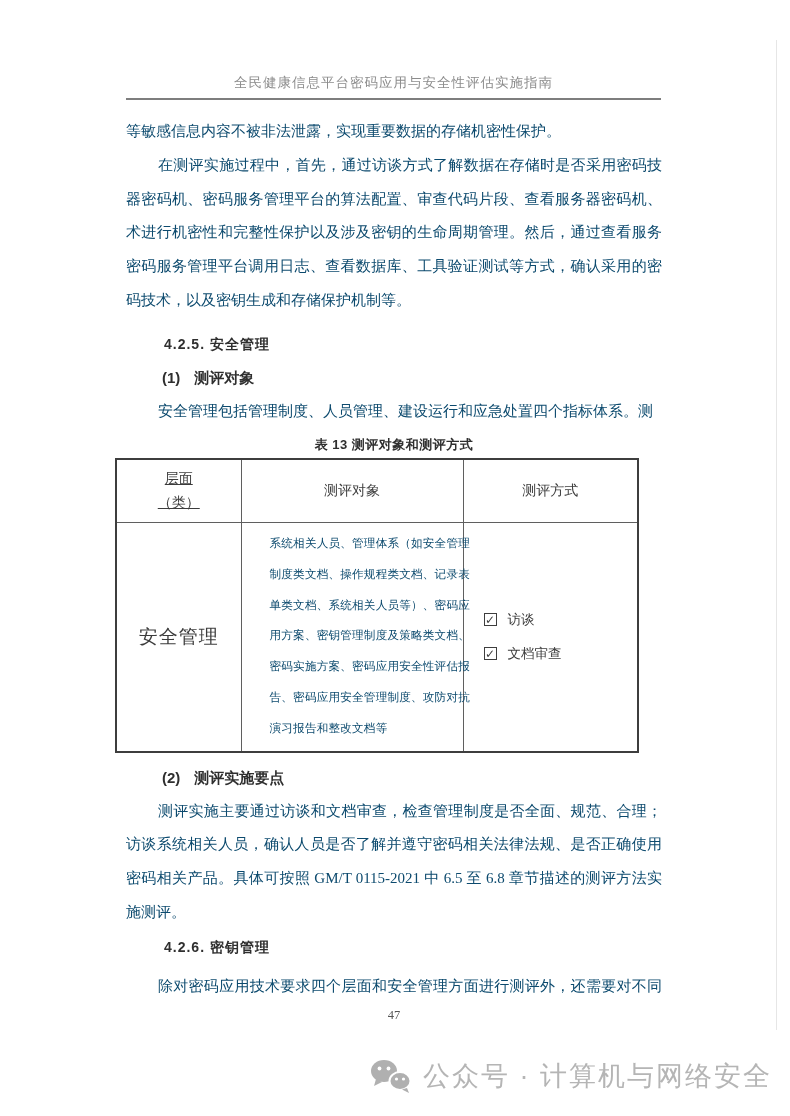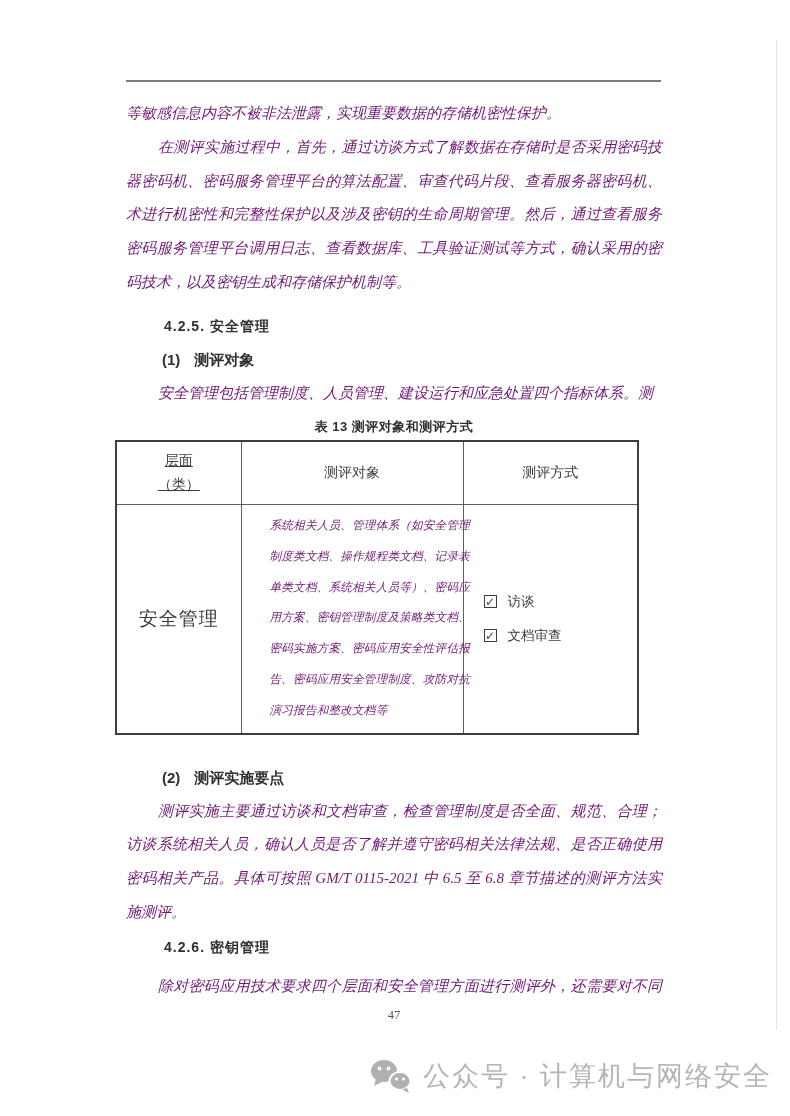--- a/index.html
+++ b/index.html
@@ -40,22 +40,21 @@
     width: 536px;
   }
   .bl {
     height: 33.8px;
     line-height: 33.8px;
     font-size: 15px;
     text-align: justify;
     text-align-last: justify;
     white-space: nowrap;
     overflow: visible;
-    color: #701a75;
-    font-style: italic;
+    color: #0c4a6e;
   }
   .para.short-last .bl:last-child { text-align-last: left; white-space: normal; }
   .para.indent-first .bl:first-child { text-indent: 32px; }
   .h-main {
     font-family: "Liberation Sans", "DejaVu Sans", sans-serif;
     font-weight: bold;
     font-size: 14px;
     color: #2f2f2f;
     margin: 9px 0 0 38px;
     height: 34px; line-height: 34px;
@@ -140,20 +139,21 @@
   }
   .footer-brand .wicon { margin-right: 10px; display: inline-flex; }
 </style>
 </head>
 <body>
 
 <div class="page">
   <div class="scan-edge"></div>
 
   <div class="doc-header">
+    <div class="title">全民健康信息平台密码应用与安全性评估实施指南</div>
     <div class="rule"></div>
   </div>
 
   <div class="content">
     <div class="para">
       <div class="bl" style="text-align-last:left;">等敏感信息内容不被非法泄露，实现重要数据的存储机密性保护。</div>
     </div>
 
     <div class="para short-last indent-first">
         <div class="bl">在测评实施过程中，首先，通过访谈方式了解数据在存储时是否采用密码技</div>
@@ -212,21 +212,21 @@
             </div>
             <div class="method-item">
               <span class="checkbox">✓</span>
               <span>文档审查</span>
             </div>
           </td>
         </tr>
       </tbody>
     </table>
 
-    <div class="h-sub" style="margin-top:28px;">
+    <div class="h-sub" style="margin-top:10px;">
       <span class="num">(2)</span><span>测评实施要点</span>
     </div>
 
     <div class="para short-last indent-first">
         <div class="bl">测评实施主要通过访谈和文档审查，检查管理制度是否全面、规范、合理；</div>
         <div class="bl">访谈系统相关人员，确认人员是否了解并遵守密码相关法律法规、是否正确使用</div>
         <div class="bl">密码相关产品。具体可按照 GM/T 0115-2021 中 6.5 至 6.8 章节描述的测评方法实</div>
         <div class="bl">施测评。</div>
       </div>
 

